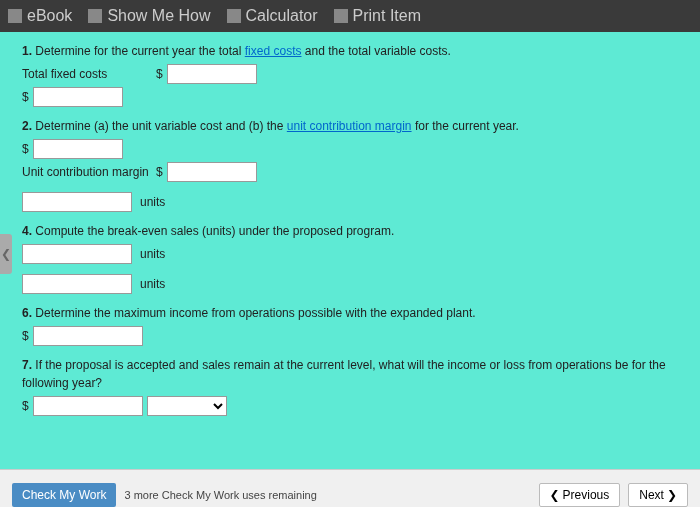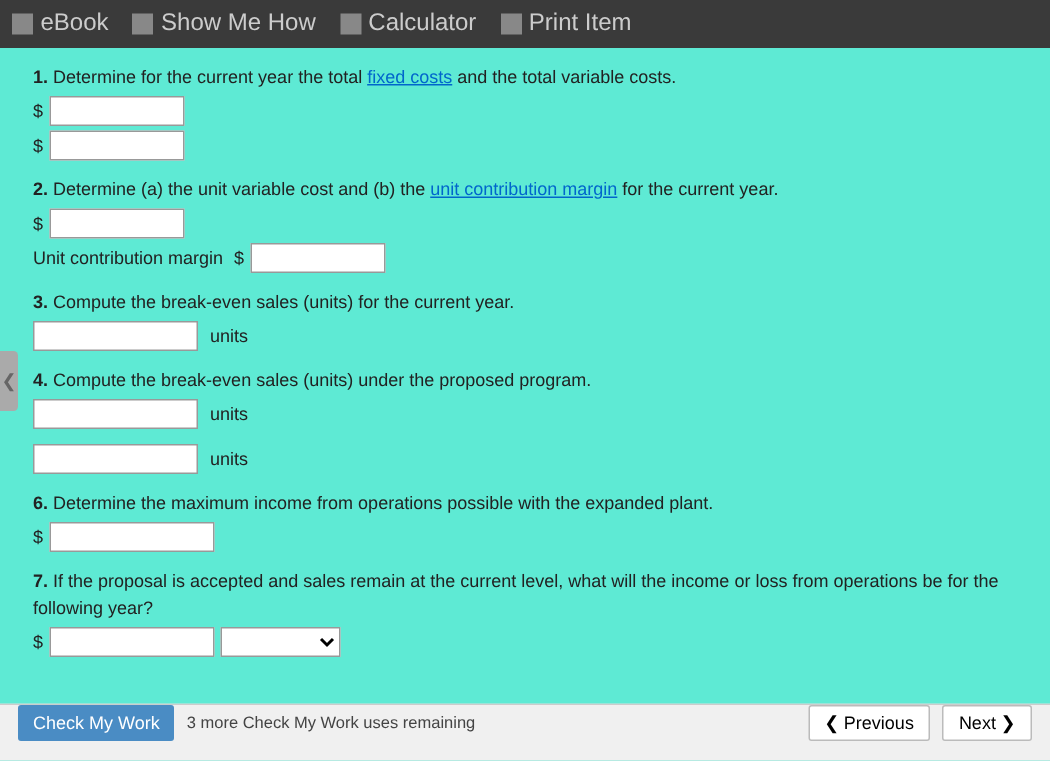--- a/index.html
+++ b/index.html
@@ -94,21 +94,21 @@
       background: white;
       height: 20px;
       width: 80px;
       font-size: 11px;
     }
     .bottom-bar {
       background: #f0f0f0;
       border-top: 1px solid #ccc;
       height: 38px;
       display: flex;
-      align-items: flex-start;
+      align-items: flex-end;
       padding: 0 12px;
       justify-content: space-between;
     }
     .check-work-btn {
       background: #4a8cc4;
       color: white;
       border: none;
       padding: 5px 10px;
       font-size: 12px;
       cursor: pointer;
@@ -181,20 +181,21 @@
 </div>
 
 <div class="main-content">
 
   <div class="question">
     <div class="question-title">
       <span class="q-number">1.</span>
       Determine for the current year the total <span class="link-text">fixed costs</span> and the total variable costs.
     </div>
     <div class="input-row">
+      <span class="input-label">Total fixed costs</span>
       <span class="dollar-sign">$</span>
       <input class="text-input" type="text" style="">
     </div>
     <div class="input-row">
       <span class="dollar-sign">$</span>
       <input class="text-input" type="text" style="">
     </div>
   </div>
 
   <div class="question">
@@ -207,24 +208,20 @@
       <input class="text-input" type="text" style="">
     </div>
     <div class="input-row">
       <span class="input-label">Unit contribution margin</span>
       <span class="dollar-sign">$</span>
       <input class="text-input" type="text" style="">
     </div>
   </div>
 
   <div class="question">
-    <div class="question-title">
-      <span class="q-number">3.</span>
-      Compute the break-even sales (units) for the current year.
-    </div>
     <div class="input-row">
       <input class="text-input-wide" type="text" style="">
       <span class="units-label">units</span>
     </div>
   </div>
 
   <div class="question">
     <div class="question-title">
       <span class="q-number">4.</span>
       Compute the break-even sales (units) under the proposed program.

